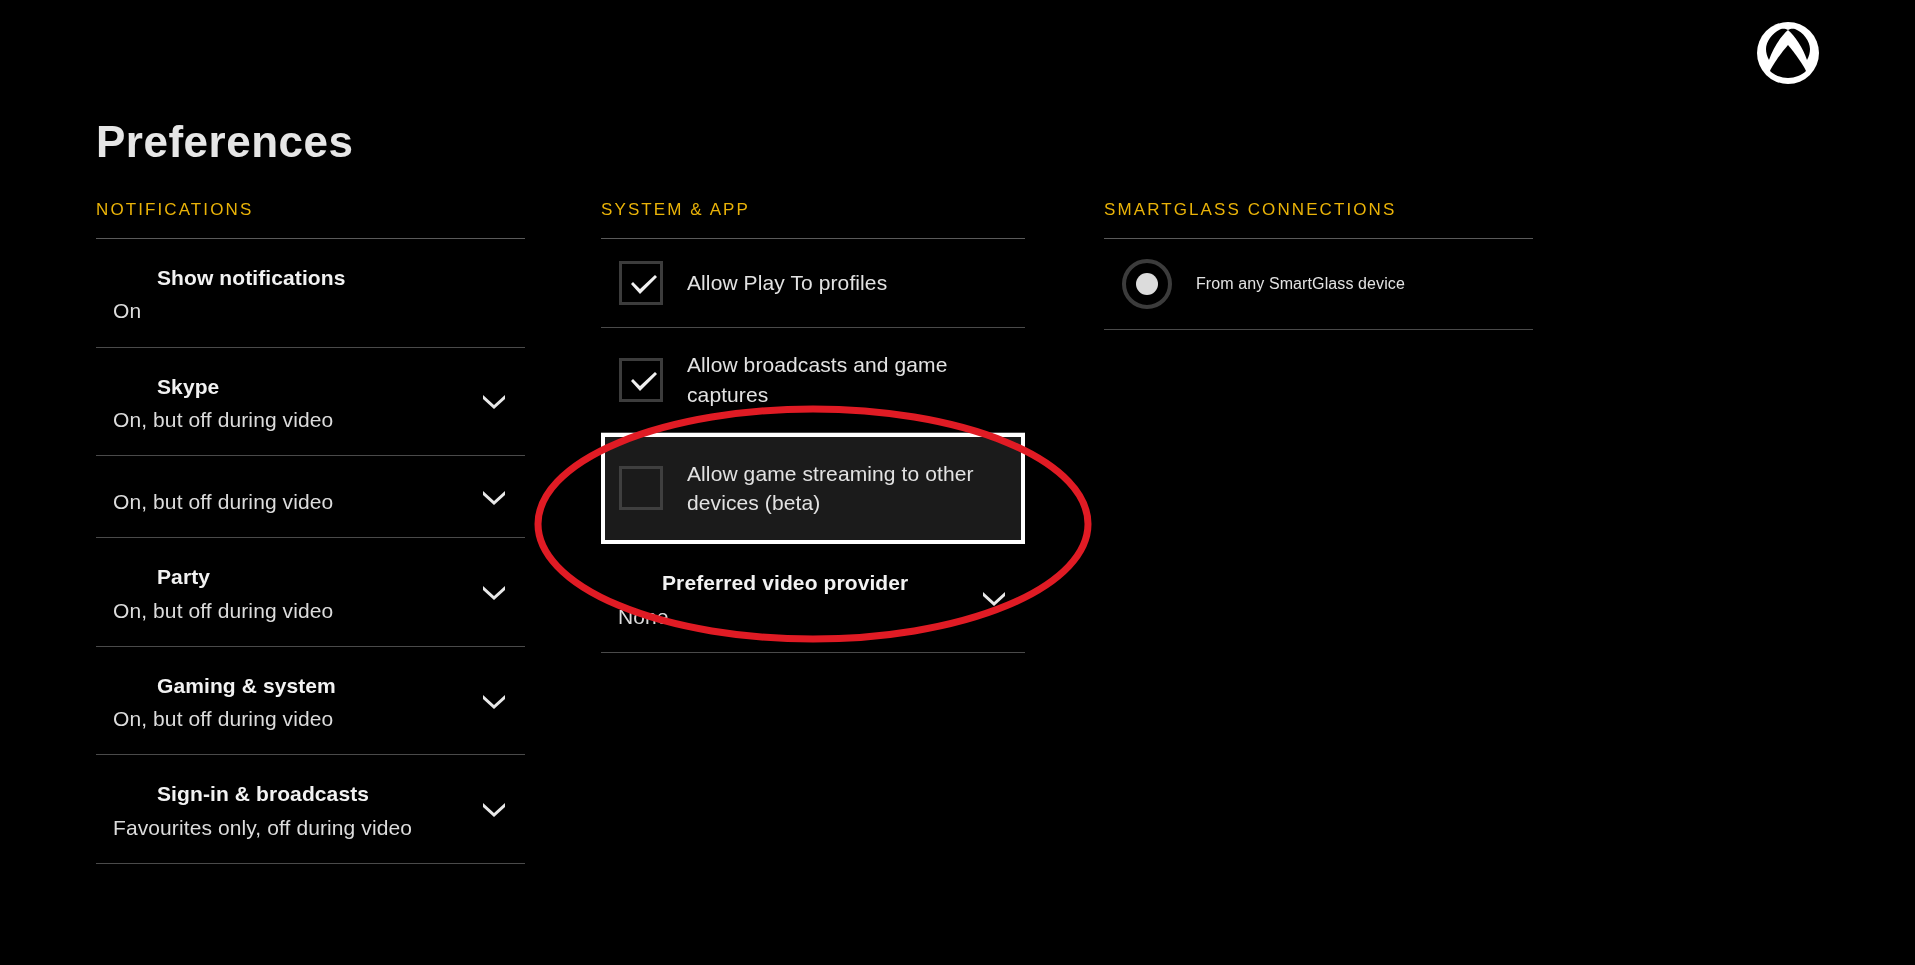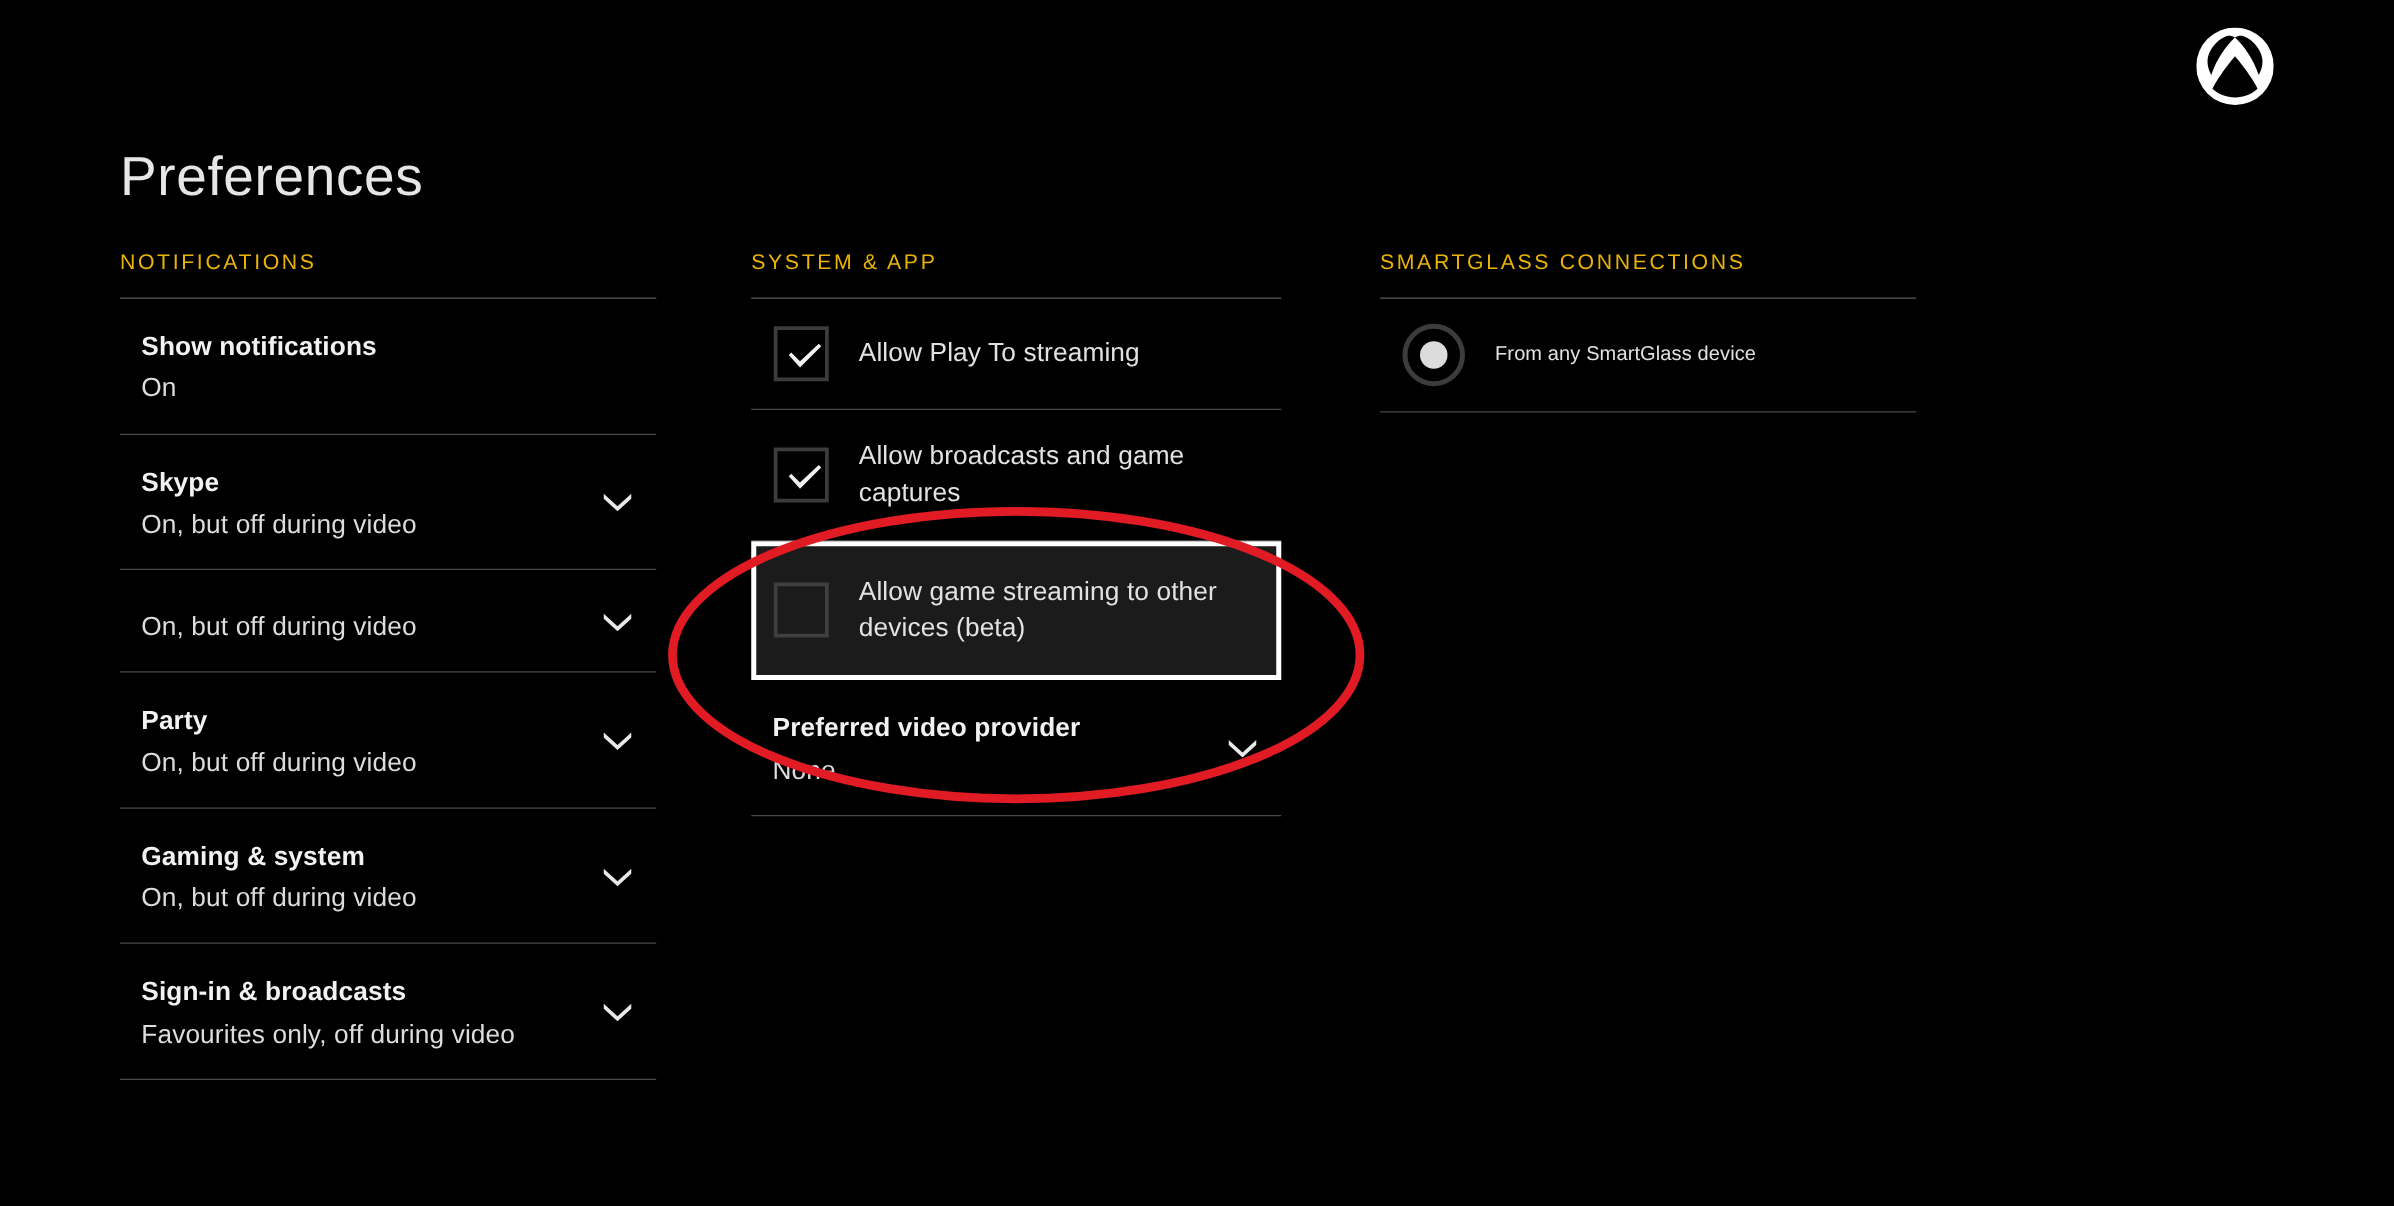--- a/index.html
+++ b/index.html
@@ -25,21 +25,21 @@
     width: 62px;
     height: 62px;
   }
 
   
   .page-title {
     position: absolute;
     left: 96px;
     top: 120px;
     font-size: 44px;
-    font-weight: 400;
+    font-weight: 700;
     letter-spacing: 0.5px;
     color: #e6e6e6;
     line-height: 1;
   }
 
   
   .columns {
     position: absolute;
     left: 0;
     top: 200px;
@@ -78,20 +78,21 @@
   .nrow {
     padding: 26px 0 22px 17px;
     min-height: 60px;
   }
   .nrow-title {
     font-size: 21px;
     font-weight: 700;
     color: #f2f2f2;
     line-height: 1.25;
     letter-spacing: 0.1px;
+    margin-left: 44px;
   }
   .nrow-value {
     font-size: 21px;
     font-weight: 300;
     color: #dcdcdc;
     line-height: 1.3;
     margin-top: 6px;
     letter-spacing: 0.1px;
   }
   .chevron {
@@ -265,21 +266,21 @@
   <div class="column col-system">
     <div class="col-header">SYSTEM &amp; APP</div>
     <div class="col-rule"></div>
 
     <div class="row crow">
       <span class="checkbox">
         <svg width="32" height="26" viewBox="0 0 32 26">
             <path d="M3 12 L5 10 L12 17 L27 3 L29 5 L12 22 Z" fill="#f0f0f0"></path>
           </svg>
       </span>
-      <span class="crow-label">Allow Play To streaming</span>
+      <span class="crow-label">Allow Play To profiles</span>
     </div>
 
     <div class="row crow">
       <span class="checkbox">
         <svg width="32" height="26" viewBox="0 0 32 26">
             <path d="M3 12 L5 10 L12 17 L27 3 L29 5 L12 22 Z" fill="#f0f0f0"></path>
           </svg>
       </span>
       <span class="crow-label">Allow broadcasts and game captures</span>
     </div>

